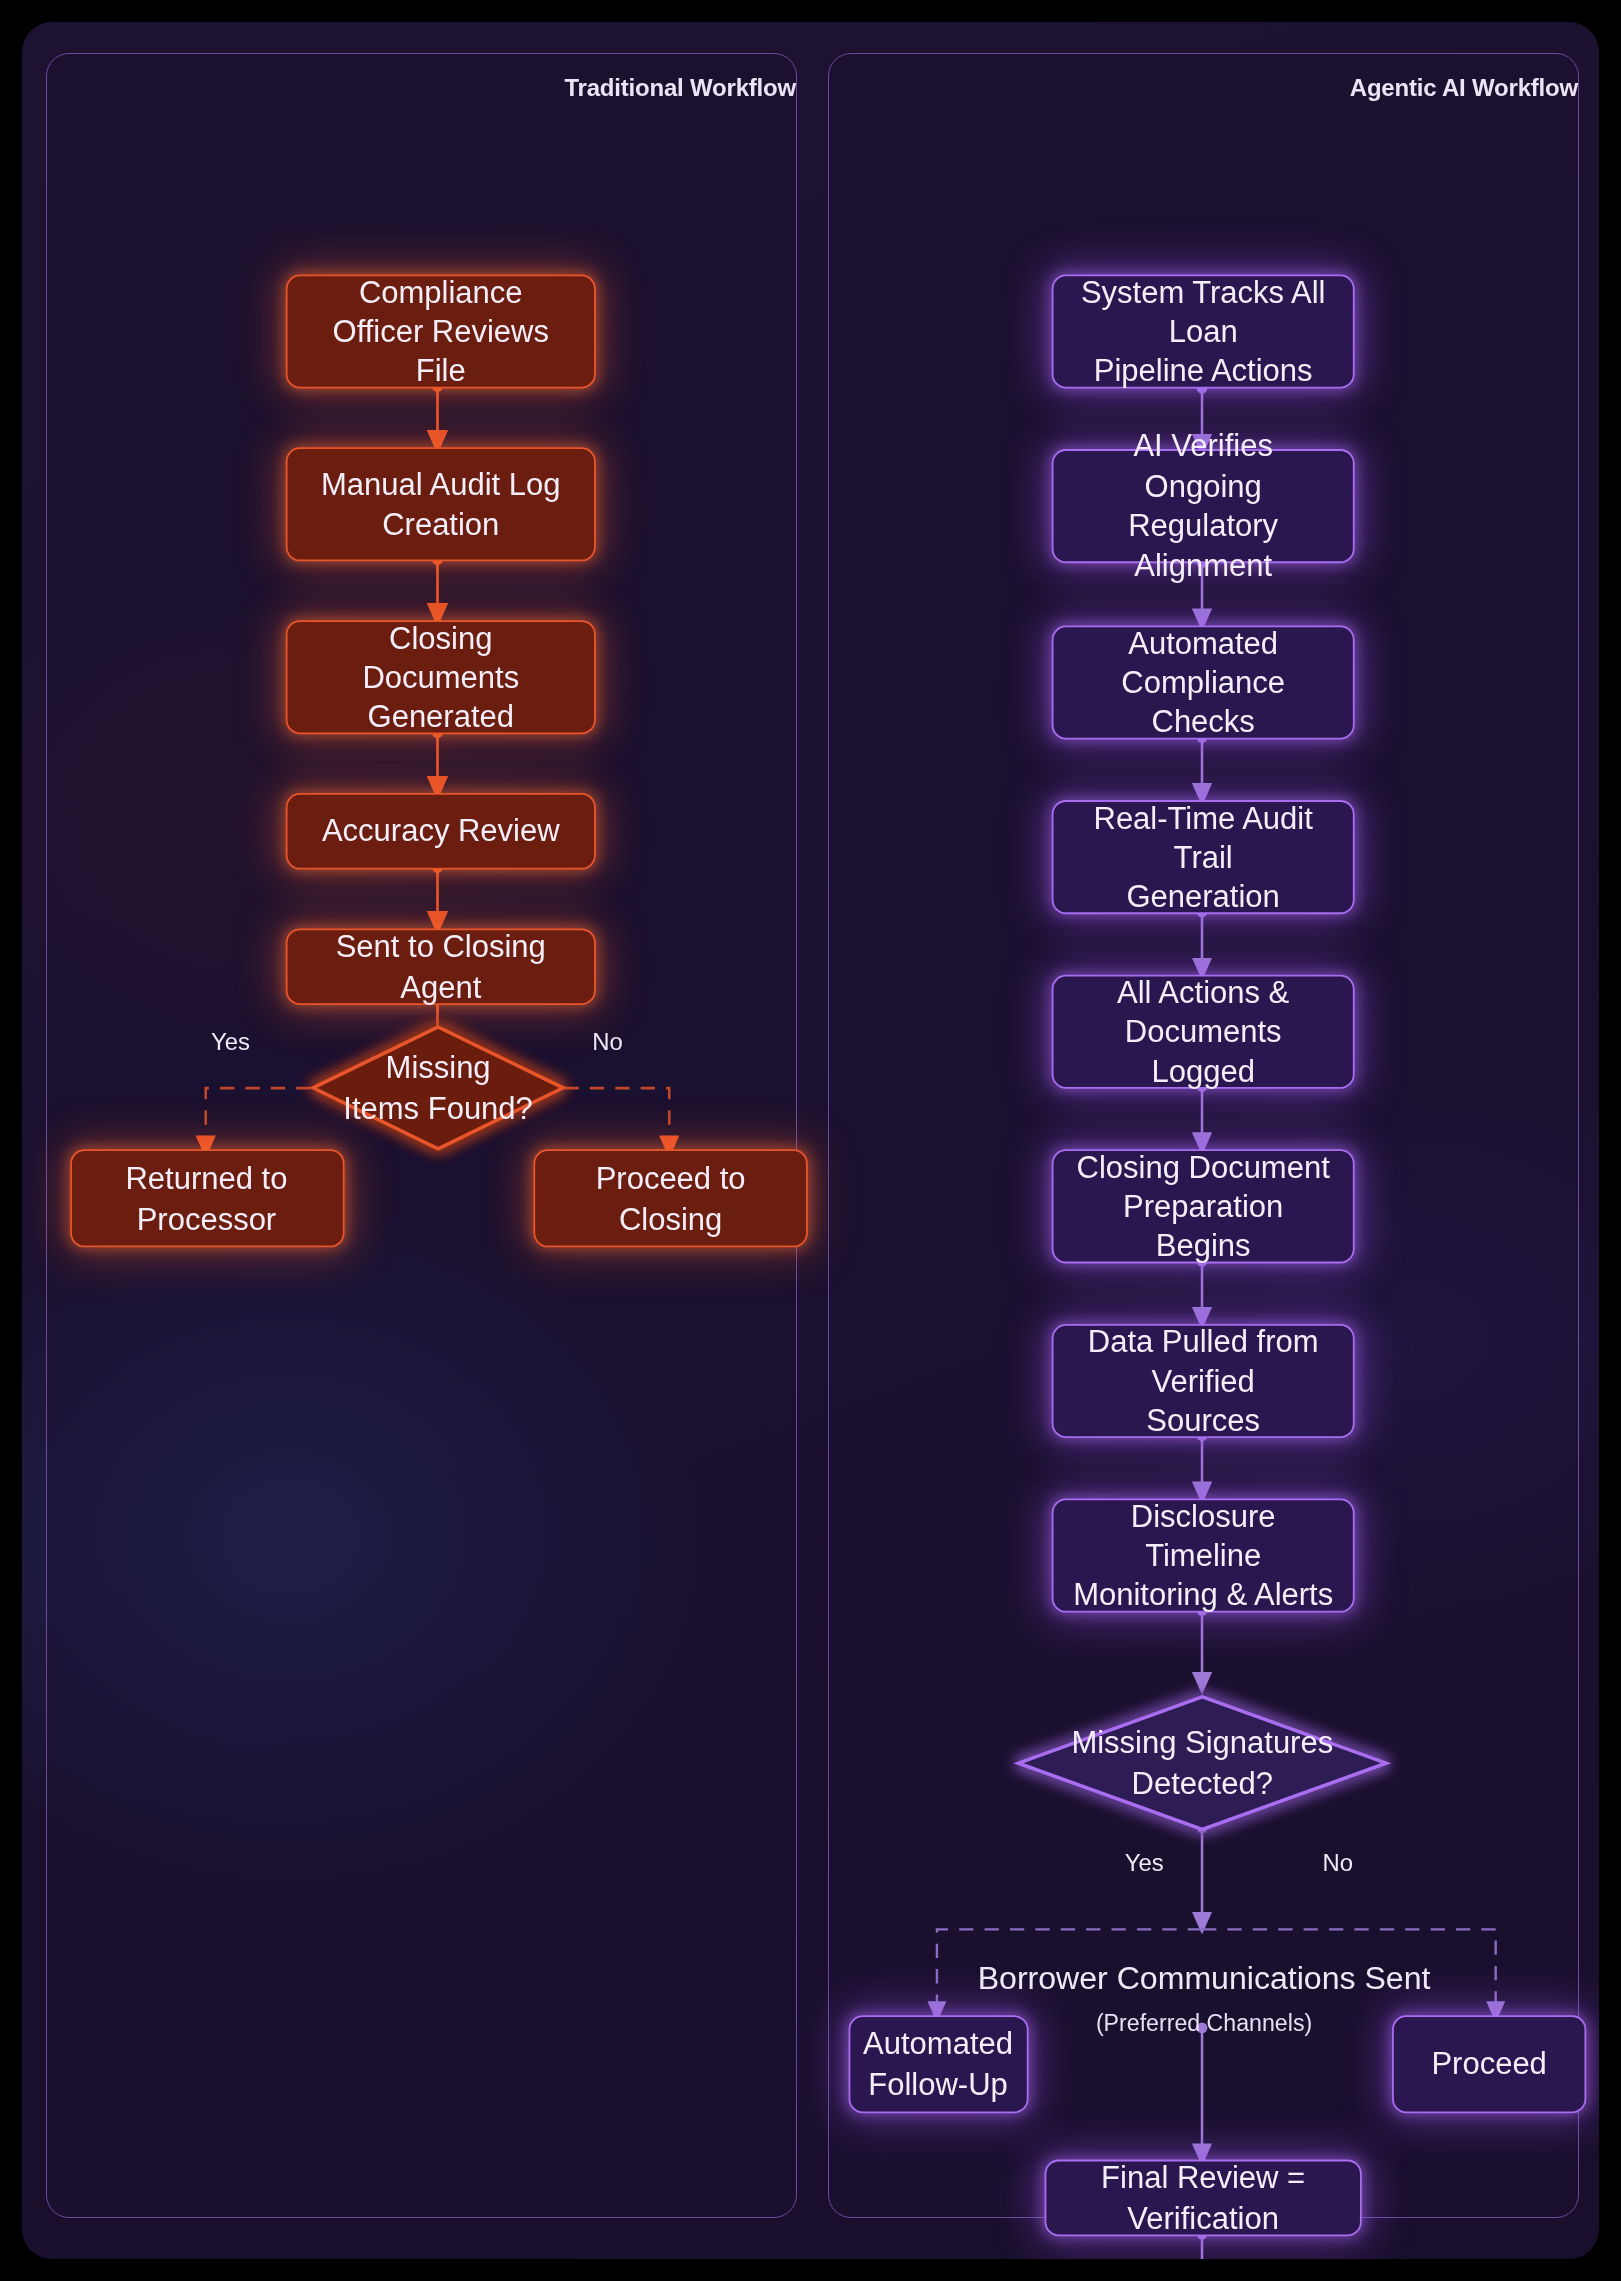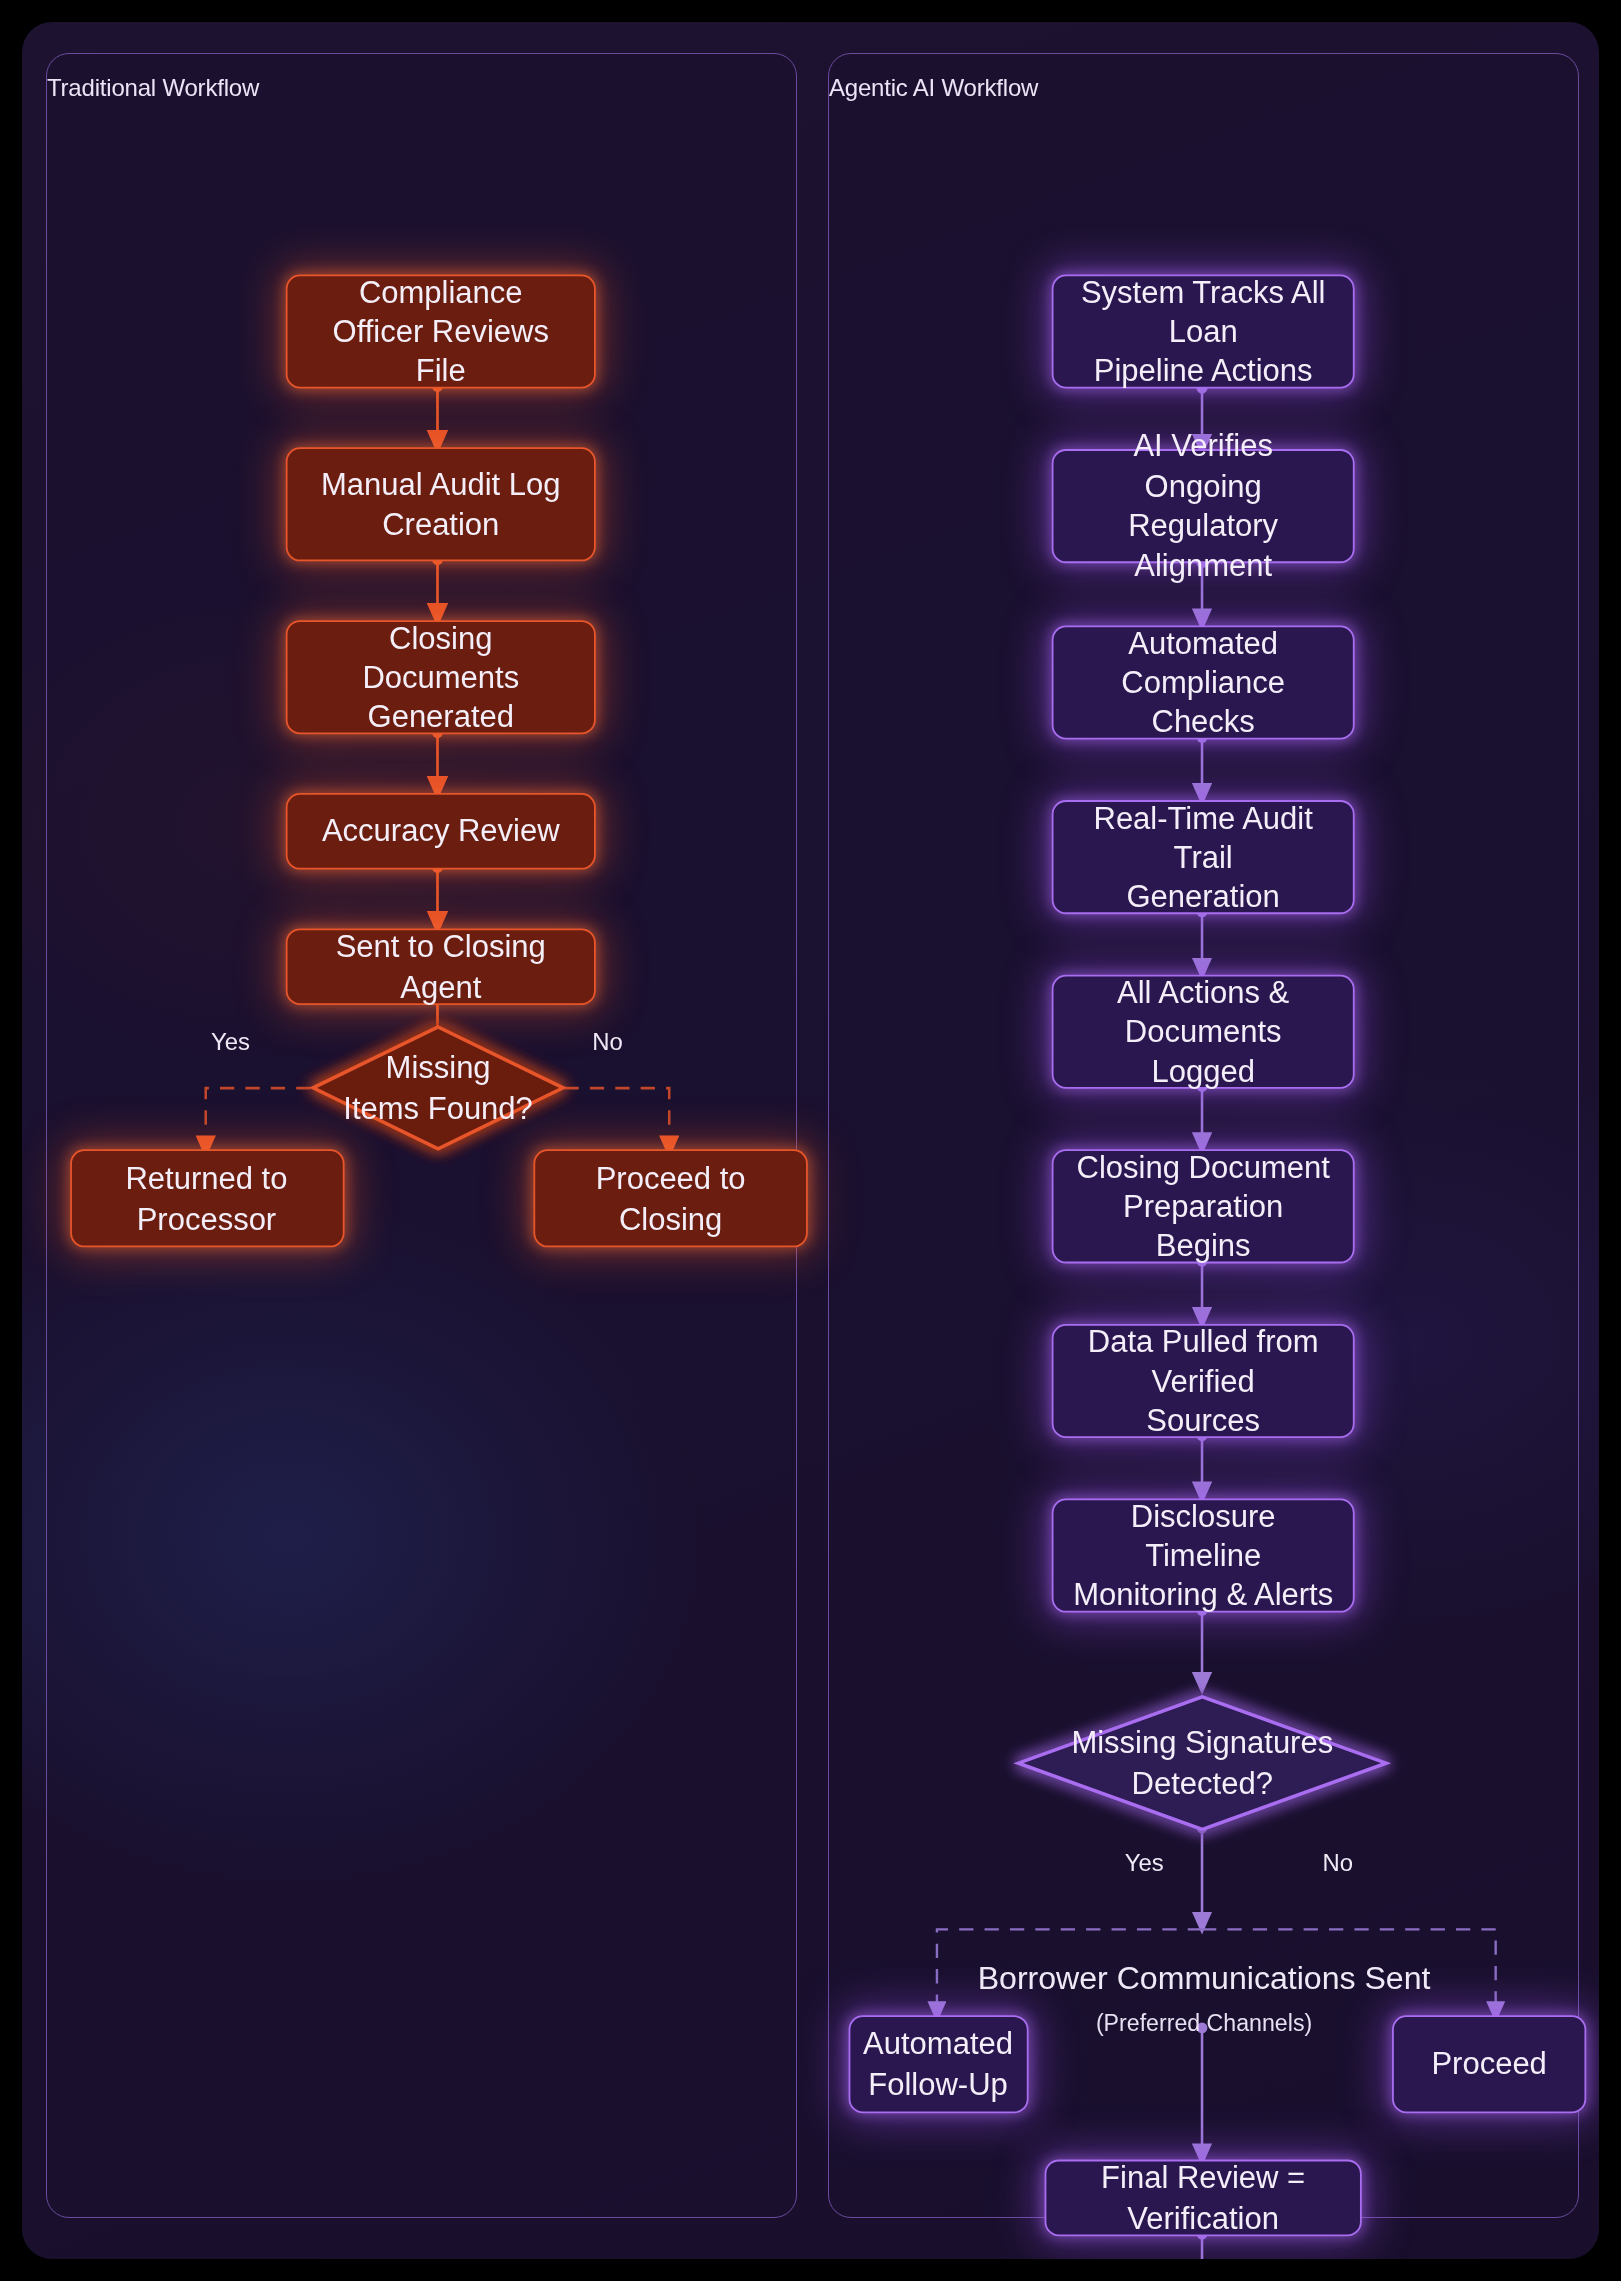--- a/index.html
+++ b/index.html
@@ -37,23 +37,23 @@
     background: rgba(27,16,47,0.42);
   }
   #panel-traditional { left: 24px;  width: 751px; }
   #panel-agentic     { left: 806px; width: 751px; padding-left: 9px; }
 
   .panel-title {
     position: absolute;
     top: 19.6px;
     left: 0;
     width: 100%;
-    text-align: left;
+    text-align: right;
     font-size: 24px;
-    font-weight: 400;
+    font-weight: 700;
     letter-spacing: -0.2px;
     color: #ece4f6;
   }
 
   
   .flow { position: absolute; left: 0; top: 0; width: 100%; height: 100%; }
   .flow svg { position: absolute; left: 0; top: 0; overflow: visible; }
 
   
   .node {

